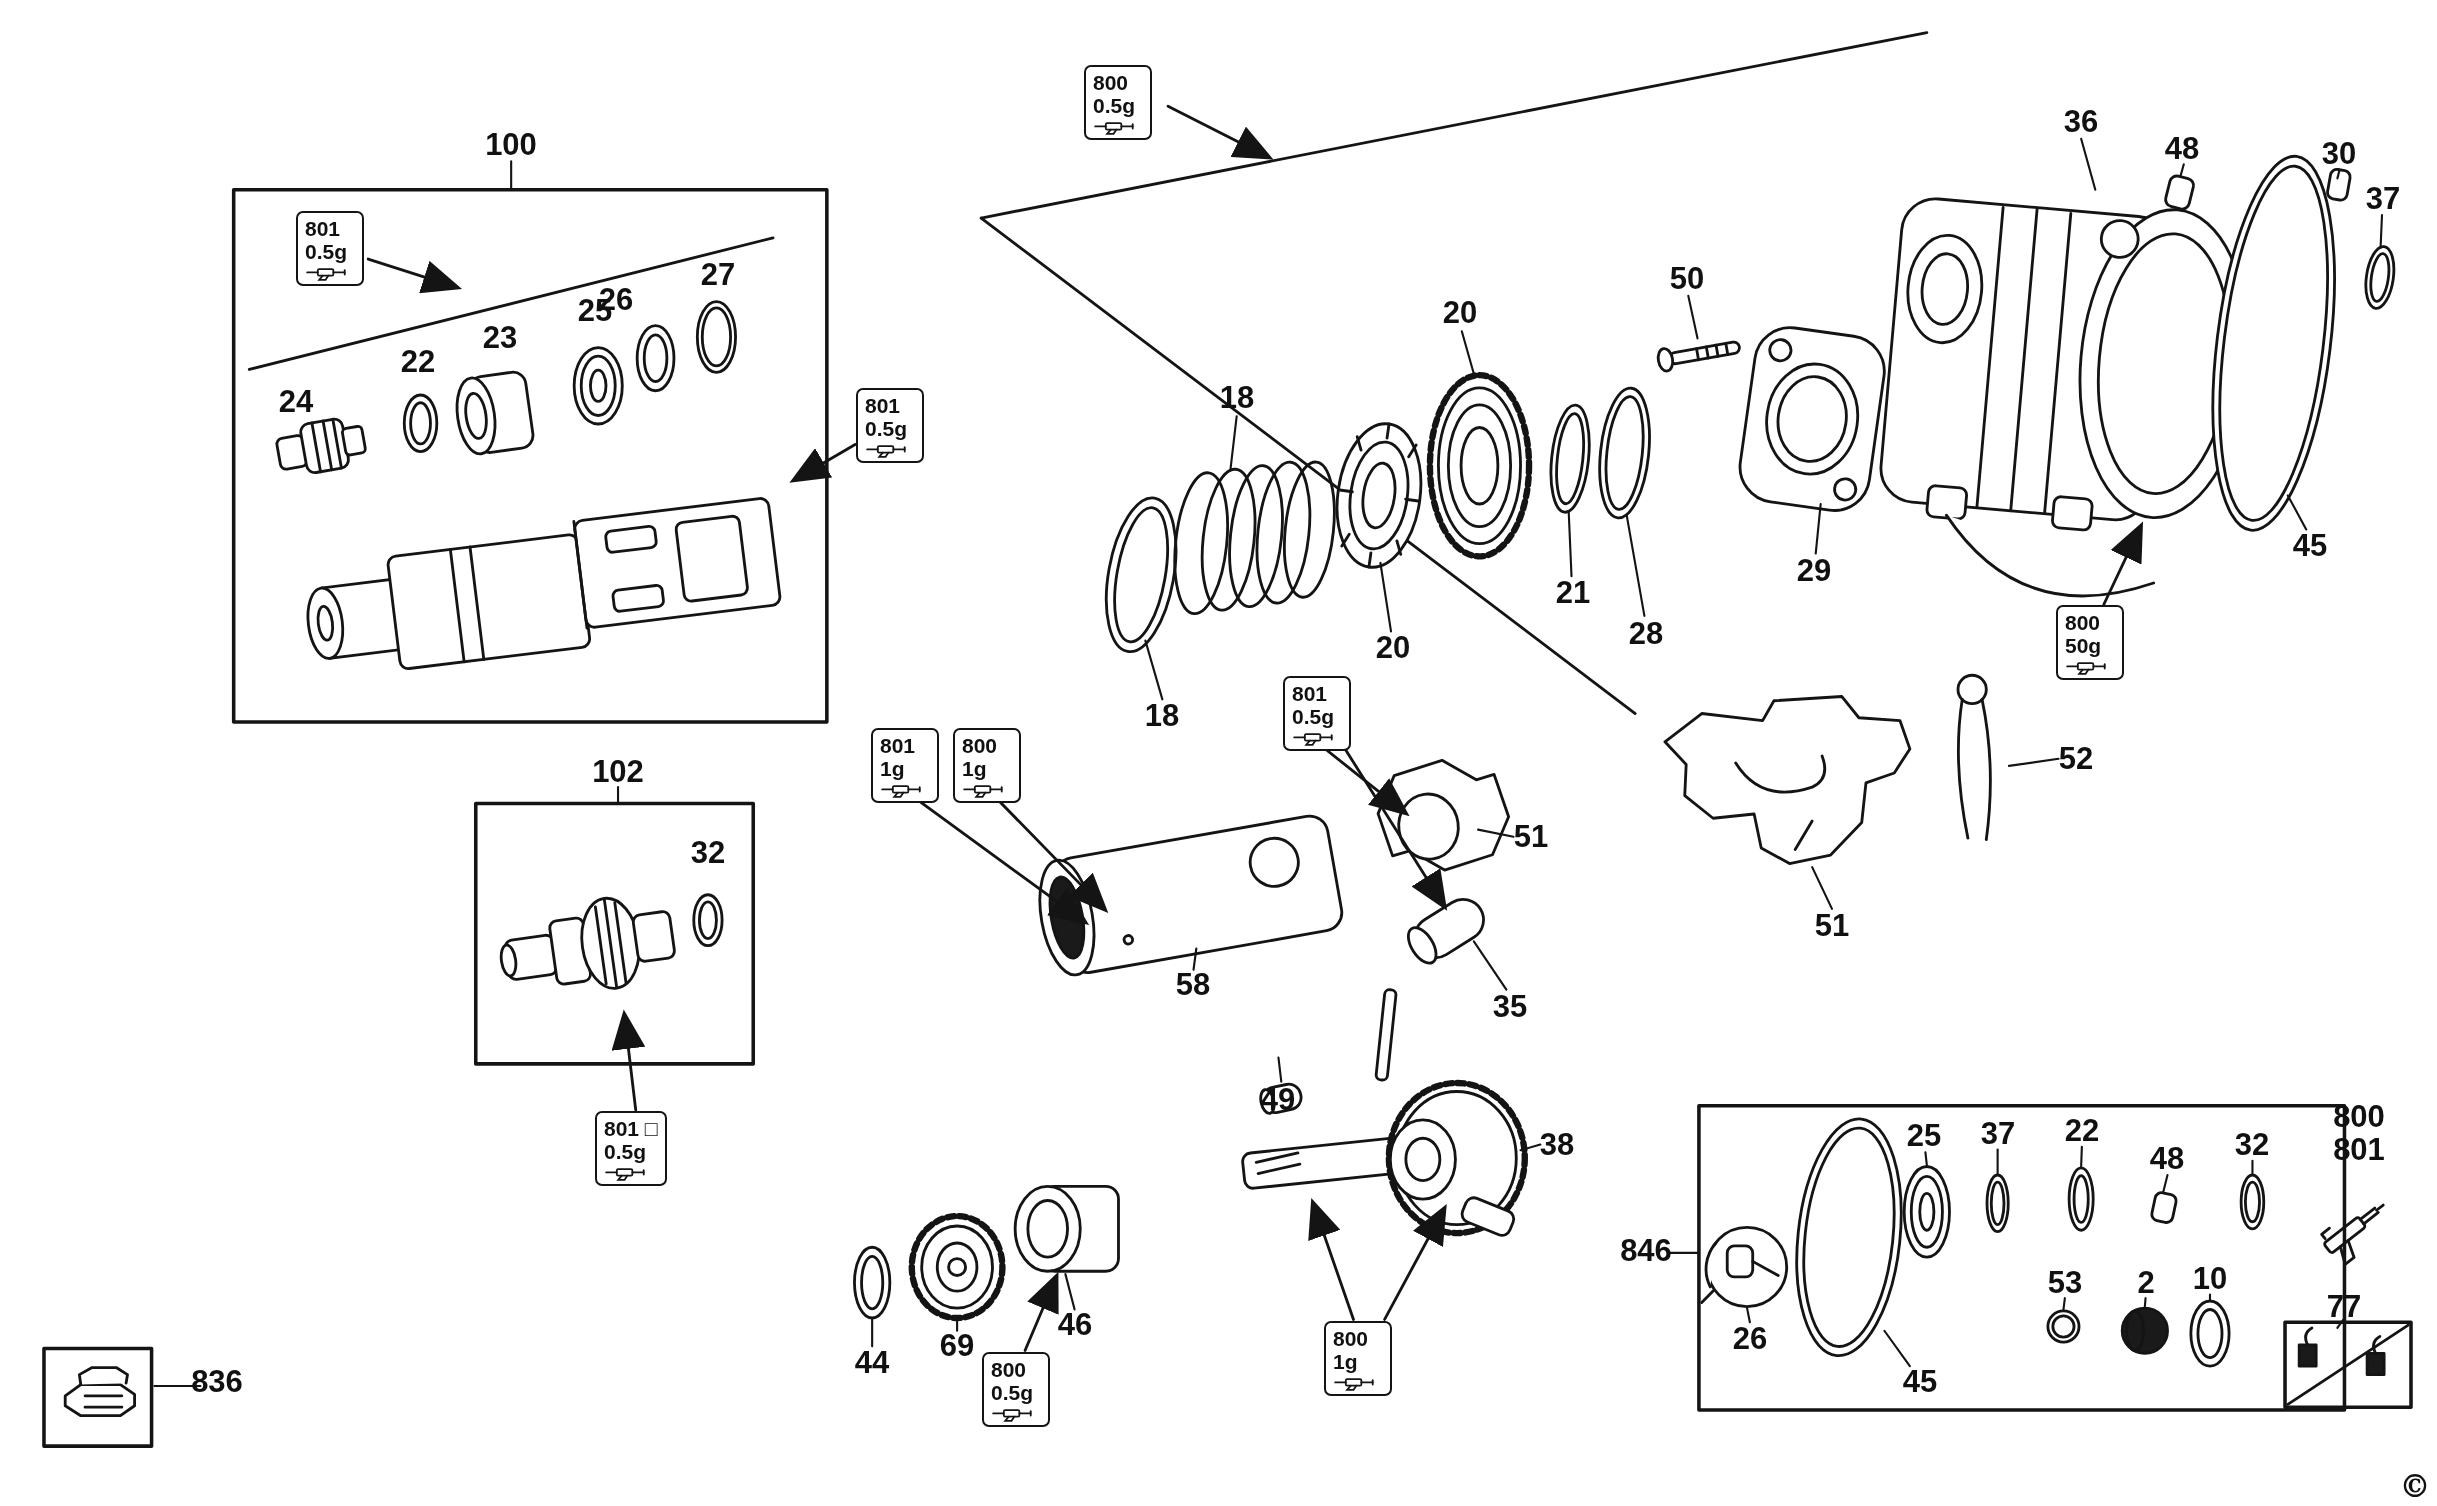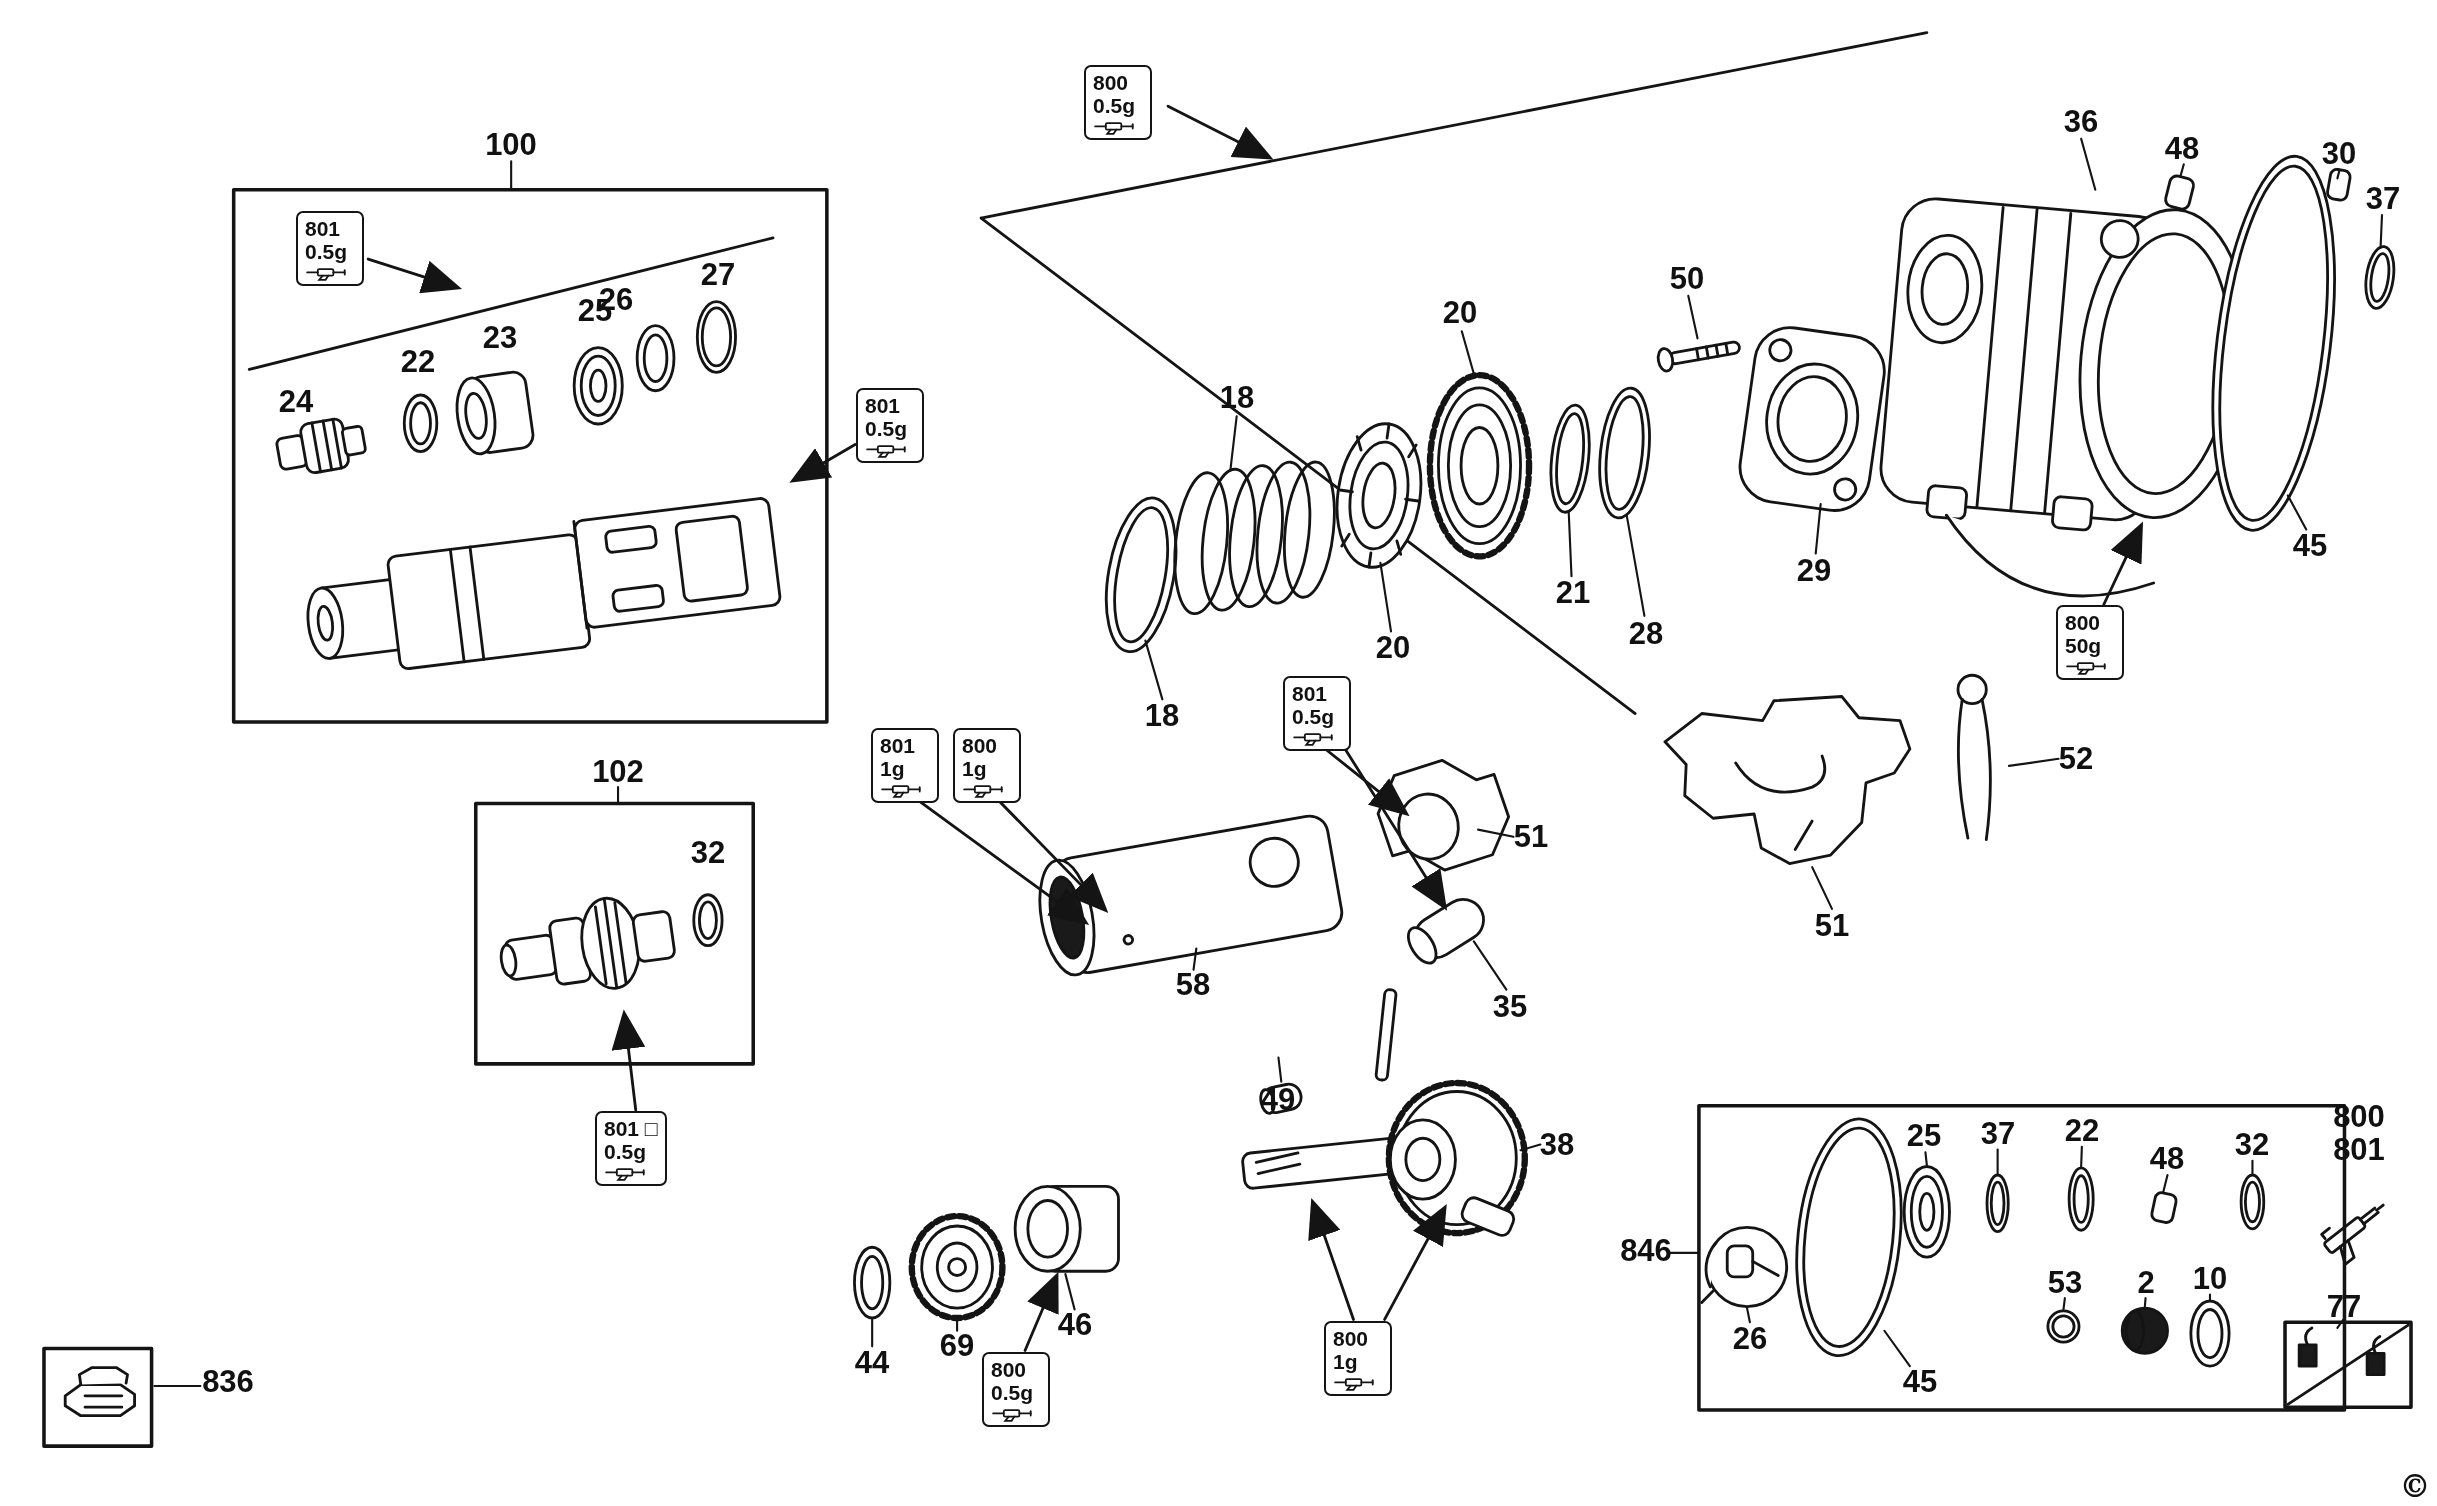--- a/index.html
+++ b/index.html
@@ -358,21 +358,21 @@
 
 <div class="plabel" style="left:511px;top:145px">100</div>
 <div class="plabel" style="left:296px;top:402px">24</div>
 <div class="plabel" style="left:418px;top:362px">22</div>
 <div class="plabel" style="left:500px;top:338px">23</div>
 <div class="plabel" style="left:595px;top:311px">25</div>
 <div class="plabel" style="left:616px;top:300px">26</div>
 <div class="plabel" style="left:718px;top:275px">27</div>
 <div class="plabel" style="left:618px;top:772px">102</div>
 <div class="plabel" style="left:708px;top:853px">32</div>
-<div class="plabel" style="left:228px;top:1382px">836</div>
+<div class="plabel" style="left:217px;top:1382px">836</div>
 <div class="plabel" style="left:1162px;top:716px">18</div>
 <div class="plabel" style="left:1237px;top:398px">18</div>
 <div class="plabel" style="left:1393px;top:648px">20</div>
 <div class="plabel" style="left:1460px;top:313px">20</div>
 <div class="plabel" style="left:1573px;top:593px">21</div>
 <div class="plabel" style="left:1646px;top:634px">28</div>
 <div class="plabel" style="left:1687px;top:279px">50</div>
 <div class="plabel" style="left:1814px;top:571px">29</div>
 <div class="plabel" style="left:2081px;top:122px">36</div>
 <div class="plabel" style="left:2182px;top:149px">48</div>

